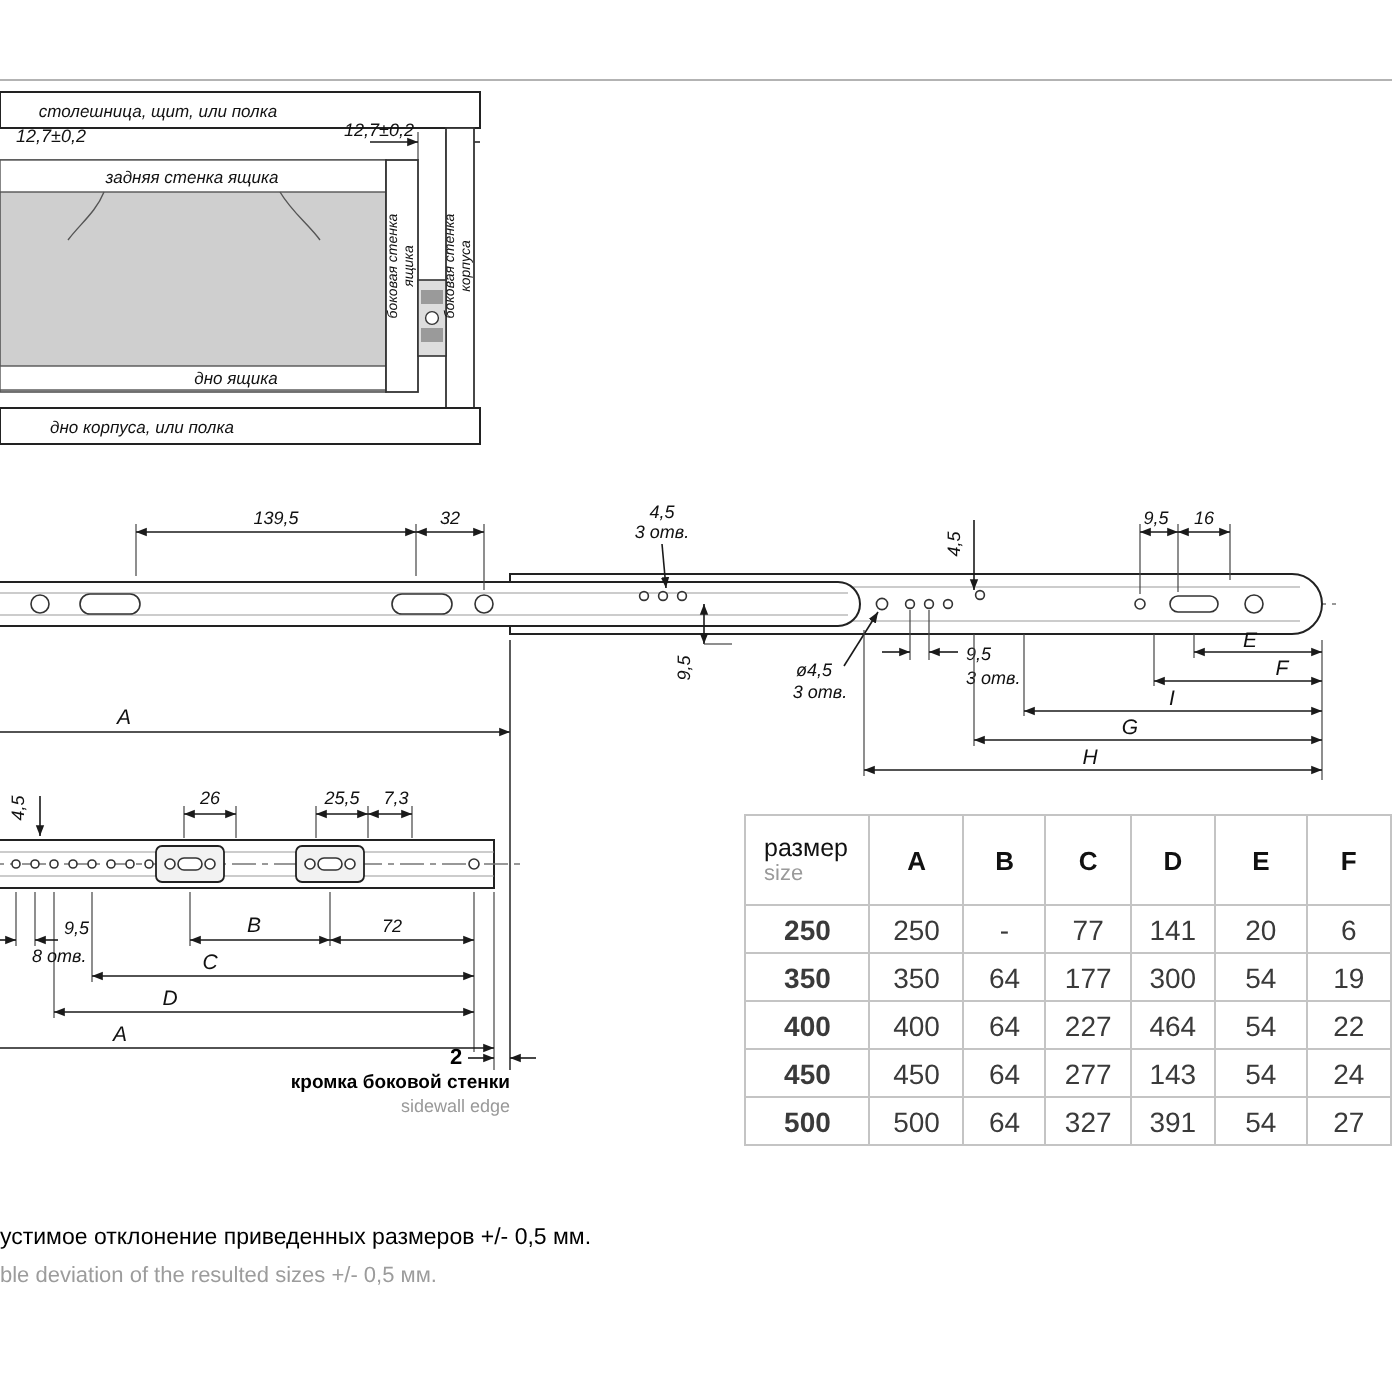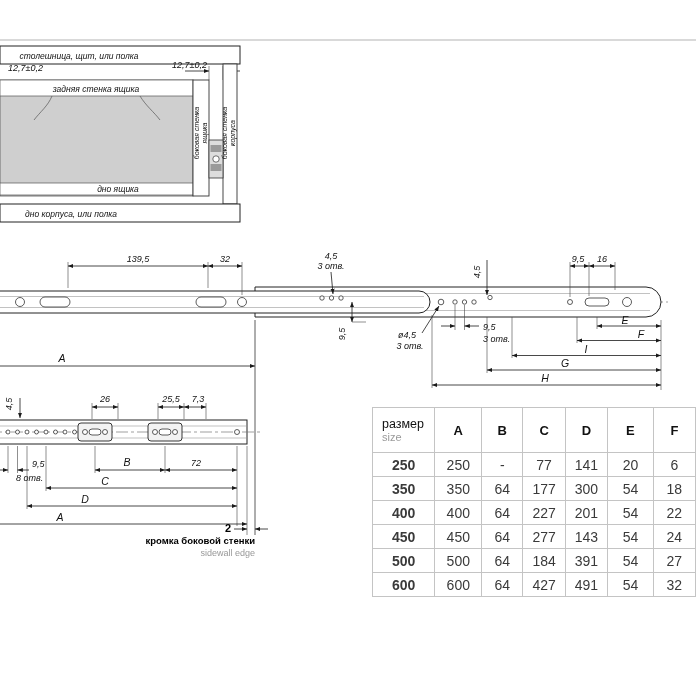--- a/index.html
+++ b/index.html
@@ -299,55 +299,48 @@
           <td class="c-val">20</td>
           <td class="c-val">6</td>
         </tr>
         <tr>
           <td class="c-size">350</td>
           <td class="c-val">350</td>
           <td class="c-val">64</td>
           <td class="c-val">177</td>
           <td class="c-val">300</td>
           <td class="c-val">54</td>
-          <td class="c-val">18</td>
+          <td class="c-val">19</td>
         </tr>
         <tr>
           <td class="c-size">400</td>
           <td class="c-val">400</td>
           <td class="c-val">64</td>
           <td class="c-val">227</td>
-          <td class="c-val">201</td>
+          <td class="c-val">464</td>
           <td class="c-val">54</td>
           <td class="c-val">22</td>
         </tr>
         <tr>
           <td class="c-size">450</td>
           <td class="c-val">450</td>
           <td class="c-val">64</td>
           <td class="c-val">277</td>
           <td class="c-val">143</td>
           <td class="c-val">54</td>
           <td class="c-val">24</td>
         </tr>
         <tr>
           <td class="c-size">500</td>
           <td class="c-val">500</td>
           <td class="c-val">64</td>
-          <td class="c-val">184</td>
+          <td class="c-val">327</td>
           <td class="c-val">391</td>
           <td class="c-val">54</td>
           <td class="c-val">27</td>
         </tr>
-        <tr>
-          <td class="c-size">600</td>
-          <td class="c-val">600</td>
-          <td class="c-val">64</td>
-          <td class="c-val">427</td>
-          <td class="c-val">491</td>
-          <td class="c-val">54</td>
-          <td class="c-val">32</td>
-        </tr>
       </tbody>
 </table>
 
+<div class="fn1">устимое отклонение приведенных размеров +/- 0,5 мм.</div>
+<div class="fn2">ble deviation of the resulted sizes +/- 0,5 мм.</div>
 
 </div>
 
 </body></html>

